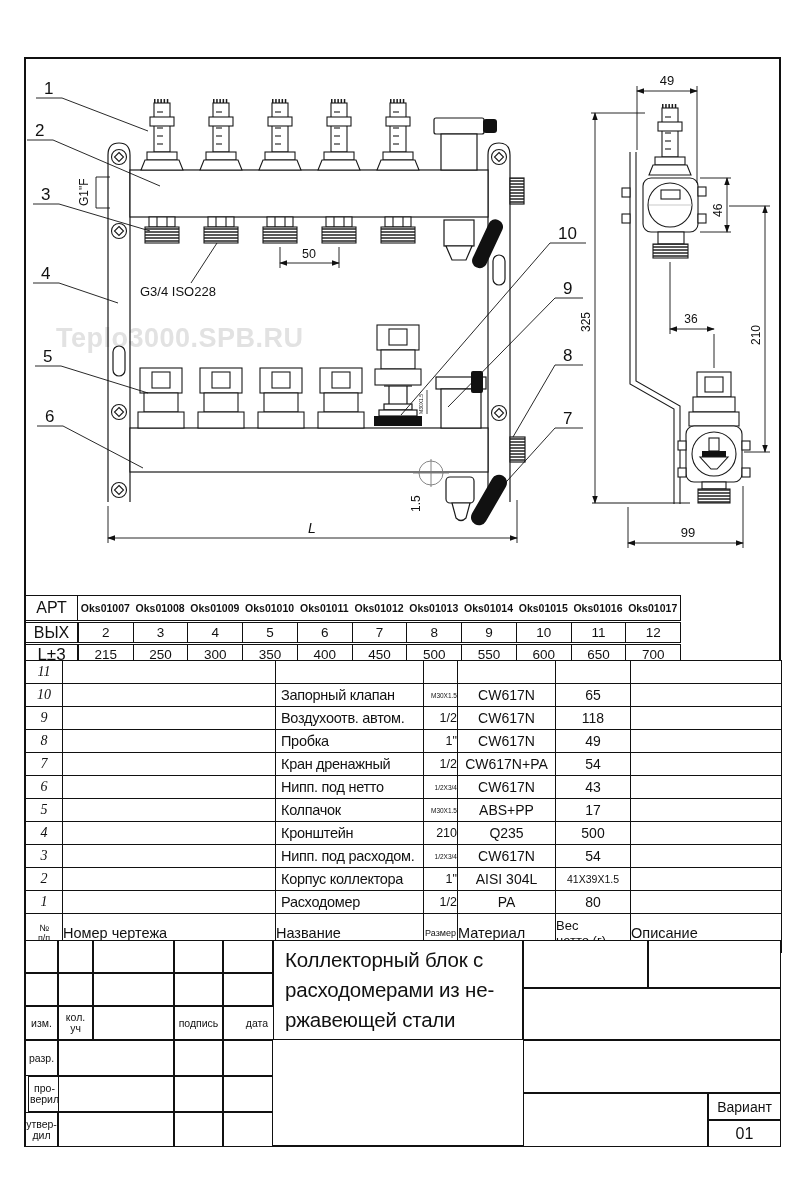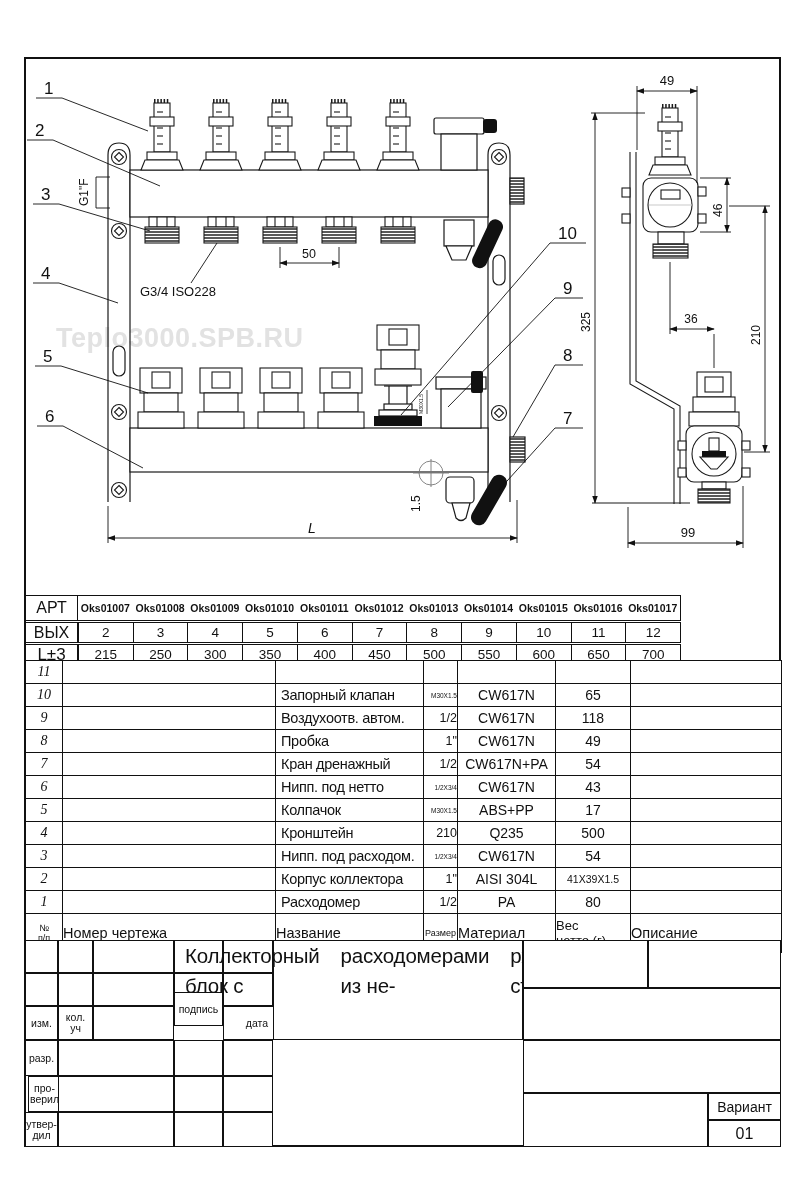--- a/index.html
+++ b/index.html
@@ -34,21 +34,21 @@
   #partsTable .hrow td{height:38px;}
   .h-small{font-size:9px;line-height:10px;text-align:center;}
   .h-norm{font-size:14.5px;padding-left:5px;}
   .h-two{font-size:13px;line-height:15px;padding-left:5px;}
 
   
   #titleBlock{position:absolute;left:25px;top:940px;width:756px;height:207px;}
   .cell{position:absolute;border:1.6px solid #111;box-sizing:border-box;background:#fff;
         display:flex;align-items:center;justify-content:center;text-align:center;}
   .siglabel{font-size:10.5px;line-height:11px;}
-  #titleCell{flex-direction:row;align-items:flex-start;justify-content:center;padding-left:11px;text-align:left;gap:21px;}
+  #titleCell{flex-direction:column;align-items:flex-start;justify-content:center;padding-left:11px;text-align:left;}
   #titleCell div{font-size:20.5px;line-height:30px;letter-spacing:-0.2px;}
   #logoCell{gap:13px;}
   #brandText{font-size:38px;font-weight:bold;color:#28282b;letter-spacing:0.5px;}
   #variantLabel{font-size:14px;}
   #variantValue{font-size:16px;}
 </style>
 </head>
 <body>
 
 <div id="page">
@@ -475,21 +475,21 @@
     <div class="cell" style="left:68px;top:33px;width:81px;height:33px"></div>
     <div class="cell" style="left:149px;top:33px;width:49px;height:33px"></div>
     <div class="cell" style="left:198px;top:33px;width:50px;height:33px"></div>
 
     <div class="cell siglabel" style="left:0;top:66px;width:33px;height:34px">изм.</div>
     <div class="cell siglabel" style="left:33px;top:66px;width:35px;height:34px;flex-direction:column">
       <div>кол.</div>
         <div>уч</div>
     </div>
     <div class="cell" style="left:68px;top:66px;width:81px;height:34px"></div>
-    <div class="cell siglabel" style="left:149px;top:52px;width:49px;height:34px">подпись</div>
+    <div class="cell siglabel" style="left:149px;top:66px;width:49px;height:34px">подпись</div>
     <div class="cell siglabel" style="left:198px;top:66px;width:68px;height:34px">дата</div>
 
     <div class="cell siglabel" style="left:0;top:100px;width:33px;height:36px">разр.</div>
     <div class="cell" style="left:33px;top:100px;width:116px;height:36px"></div>
     <div class="cell" style="left:149px;top:100px;width:49px;height:36px"></div>
     <div class="cell" style="left:198px;top:100px;width:50px;height:36px"></div>
     <div class="cell siglabel" style="left:3px;top:136px;width:33px;height:36px;flex-direction:column">
       <div>про-</div>
         <div>верил</div>
     </div>

